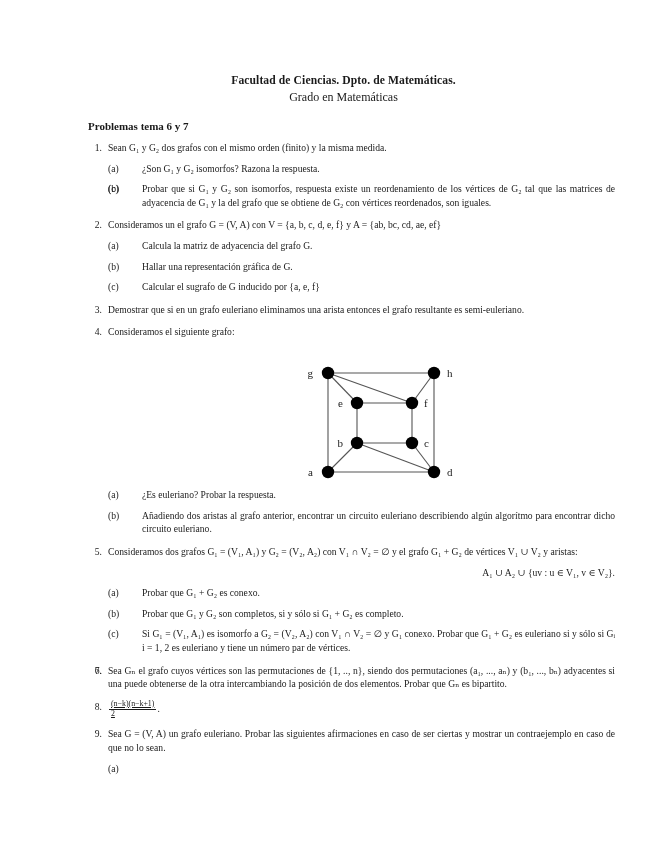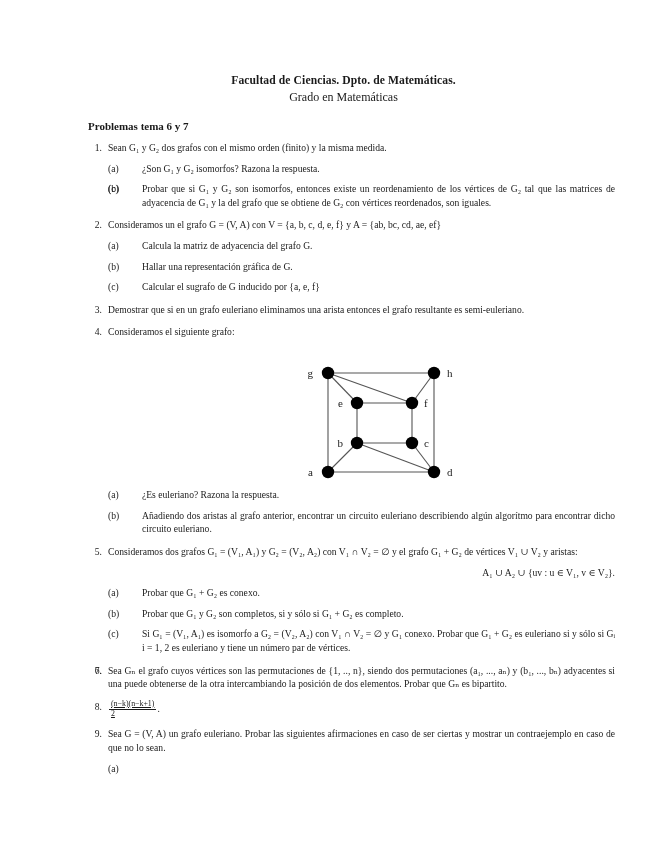--- a/index.html
+++ b/index.html
@@ -126,21 +126,21 @@
     <div class="inst">Facultad de Ciencias. Dpto. de Matemáticas.</div>
     <div class="degree">Grado en Matemáticas</div>
   </div>
 
   <div class="section-title">Problemas tema 6 y 7</div>
 
   <ol class="list" id="problem-list">
       <li class="prob"><span class="num">1.</span><span>Sean G₁ y G₂ dos grafos con el mismo orden (finito) y la misma medida.</span><ul class="sublist">
           <li class="sub"><span class="lbl">(a)</span><span>¿Son G₁ y G₂ isomorfos? Razona la respuesta.</span></li>
           <li class="sub"><span class="lbl">(b)</span></li>
-          <li class="sub"><span class="lbl">(c)</span><span>Probar que si G₁ y G₂ son isomorfos, entonces existe un reordenamiento de los vértices de G₂ tal que las matrices de adyacencia de G₁ y la del grafo que se obtiene de G₂ con vértices reordenados, son iguales.</span></li>
+          <li class="sub"><span class="lbl">(c)</span><span>Probar que si G₁ y G₂ son isomorfos, respuesta existe un reordenamiento de los vértices de G₂ tal que las matrices de adyacencia de G₁ y la del grafo que se obtiene de G₂ con vértices reordenados, son iguales.</span></li>
         </ul></li>
       <li class="prob"><span class="num">2.</span><span>Consideramos un el grafo G = (V, A) con V = {a, b, c, d, e, f} y A = {ab, bc, cd, ae, ef}</span><ul class="sublist">
           <li class="sub"><span class="lbl">(a)</span><span>Calcula la matriz de adyacencia del grafo G.</span></li>
           <li class="sub"><span class="lbl">(b)</span><span>Hallar una representación gráfica de G.</span></li>
           <li class="sub"><span class="lbl">(c)</span><span>Calcular el sugrafo de G inducido por {a, e, f}</span></li>
         </ul></li>
       <li class="prob"><span class="num">3.</span><span>Demostrar que si en un grafo euleriano eliminamos una arista entonces el grafo resultante es semi-euleriano.</span></li>
       <li class="prob"><span class="num">4.</span><span>Consideramos el siguiente grafo:</span><div class="figure">
           <svg width="200" height="132" class="fig-svg">
             <line x1="66" y1="24" x2="172" y2="24" stroke="#555555" stroke-width="1.1"></line>
@@ -168,21 +168,21 @@
             <circle cx="95" cy="94" r="6.2" fill="#000000"></circle>
             <text x="81" y="98" class="vlabel" text-anchor="end">b</text>
             <circle cx="150" cy="94" r="6.2" fill="#000000"></circle>
             <text x="162" y="98" class="vlabel" text-anchor="start">c</text>
             <circle cx="66" cy="123" r="6.2" fill="#000000"></circle>
             <text x="51" y="127" class="vlabel" text-anchor="end">a</text>
             <circle cx="172" cy="123" r="6.2" fill="#000000"></circle>
             <text x="185" y="127" class="vlabel" text-anchor="start">d</text>
           </svg>
         </div><ul class="sublist">
-          <li class="sub"><span class="lbl">(a)</span><span>¿Es euleriano? Razona la respuesta.</span></li>
+          <li class="sub"><span class="lbl">(a)</span><span>¿Es euleriano? Probar la respuesta.</span></li>
           <li class="sub"><span class="lbl">(b)</span><span>Añadiendo dos aristas al grafo anterior, encontrar un circuito euleriano describiendo algún algorítmo para encontrar dicho circuito euleriano.</span></li>
         </ul></li>
       <li class="prob"><span class="num">5.</span><span>Consideramos dos grafos G₁ = (V₁, A₁) y G₂ = (V₂, A₂) con V₁ ∩ V₂ = ∅ y el grafo G₁ + G₂ de vértices V₁ ∪ V₂ y aristas:</span><div class="display-eq">A₁ ∪ A₂ ∪ {uv : u ∈ V₁, v ∈ V₂}.</div><ul class="sublist">
           <li class="sub"><span class="lbl">(a)</span><span>Probar que G₁ + G₂ es conexo.</span></li>
           <li class="sub"><span class="lbl">(b)</span><span>Probar que G₁ y G₂ son completos, si y sólo si G₁ + G₂ es completo.</span></li>
           <li class="sub"><span class="lbl">(c)</span><span>Si G₁ = (V₁, A₁) es isomorfo a G₂ = (V₂, A₂) con V₁ ∩ V₂ = ∅ y G₁ conexo. Probar que G₁ + G₂ es euleriano si y sólo si Gᵢ i = 1, 2 es euleriano y tiene un número par de vértices.</span></li>
         </ul></li>
       <li class="prob"><span class="num">6.</span></li>
       <li class="prob"><span class="num">7.</span><span>Sea Gₙ el grafo cuyos vértices son las permutaciones de {1, .., n}, siendo dos permutaciones (a₁, ..., aₙ) y (b₁, ..., bₙ) adyacentes si una puede obtenerse de la otra intercambiando la posición de dos elementos. Probar que Gₙ es bipartito.</span></li>
       <li class="prob"><span class="num">8.</span><span class="frac"><span class="nu">(n−k)(n−k+1)</span><span class="de">2</span></span><span>.</span></li>

